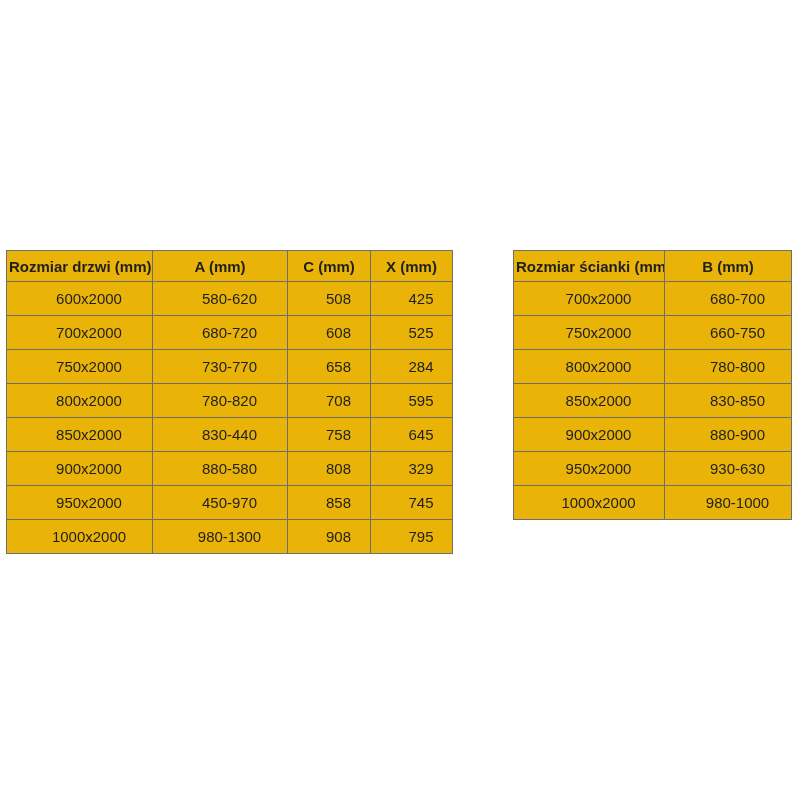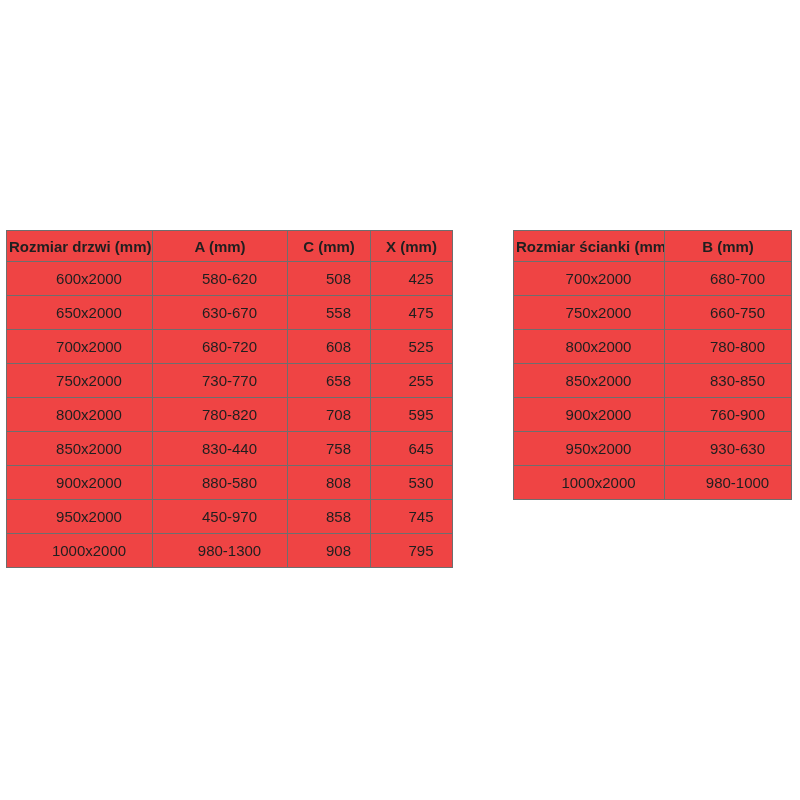--- a/index.html
+++ b/index.html
@@ -15,21 +15,22 @@
     position: relative;
     width: 800px;
     height: 800px;
     background: #ffffff;
     overflow: hidden;
   }
   table.spec {
     position: absolute;
     border-collapse: collapse;
     table-layout: fixed;
-    background: #ef4444;
+    background: #eab308;
+    margin-top: 20px;
   }
   table.spec th,
   table.spec td {
     border: 1px solid #6e6e6e;
     text-align: center;
     vertical-align: middle;
     font-size: 15px;
     padding: 0 2px;
     overflow: hidden;
     white-space: nowrap;
@@ -75,54 +76,48 @@
       </tr>
     </thead>
     <tbody>
         <tr>
           <td>600x2000</td>
           <td>580-620</td>
           <td>508</td>
           <td>425</td>
         </tr>
         <tr>
-          <td>650x2000</td>
-          <td>630-670</td>
-          <td>558</td>
-          <td>475</td>
-        </tr>
-        <tr>
           <td>700x2000</td>
           <td>680-720</td>
           <td>608</td>
           <td>525</td>
         </tr>
         <tr>
           <td>750x2000</td>
           <td>730-770</td>
           <td>658</td>
-          <td>255</td>
+          <td>284</td>
         </tr>
         <tr>
           <td>800x2000</td>
           <td>780-820</td>
           <td>708</td>
           <td>595</td>
         </tr>
         <tr>
           <td>850x2000</td>
           <td>830-440</td>
           <td>758</td>
           <td>645</td>
         </tr>
         <tr>
           <td>900x2000</td>
           <td>880-580</td>
           <td>808</td>
-          <td>530</td>
+          <td>329</td>
         </tr>
         <tr>
           <td>950x2000</td>
           <td>450-970</td>
           <td>858</td>
           <td>745</td>
         </tr>
         <tr>
           <td>1000x2000</td>
           <td>980-1300</td>
@@ -155,21 +150,21 @@
         <tr>
           <td>800x2000</td>
           <td>780-800</td>
         </tr>
         <tr>
           <td>850x2000</td>
           <td>830-850</td>
         </tr>
         <tr>
           <td>900x2000</td>
-          <td>760-900</td>
+          <td>880-900</td>
         </tr>
         <tr>
           <td>950x2000</td>
           <td>930-630</td>
         </tr>
         <tr>
           <td>1000x2000</td>
           <td>980-1000</td>
         </tr>
       </tbody>

